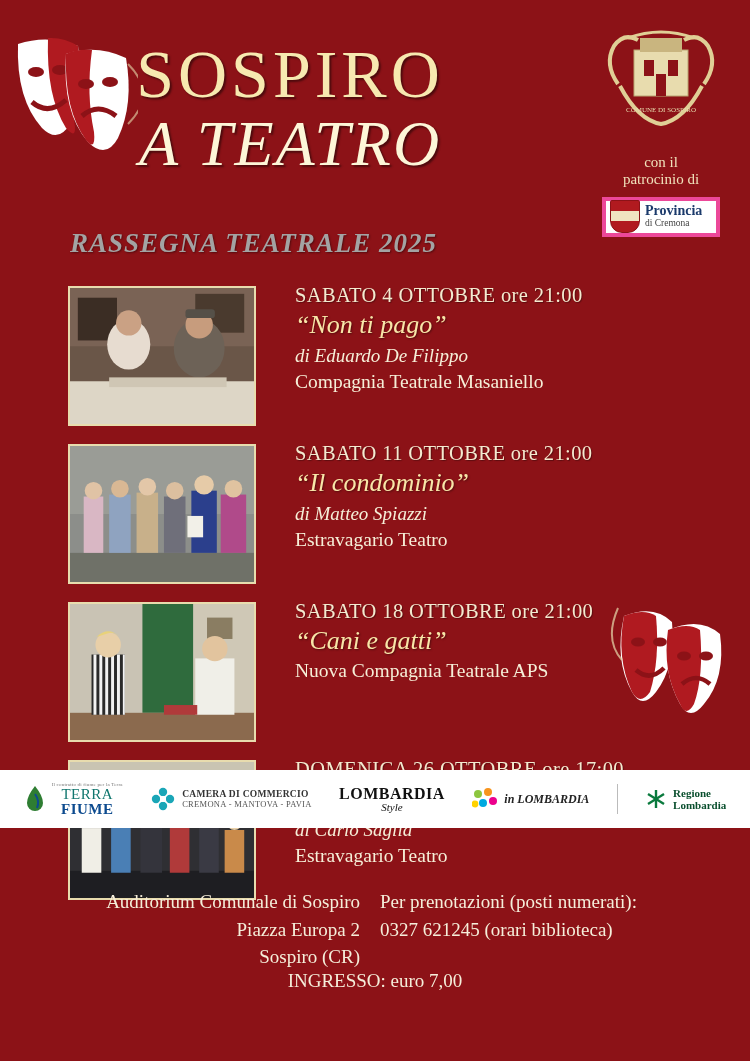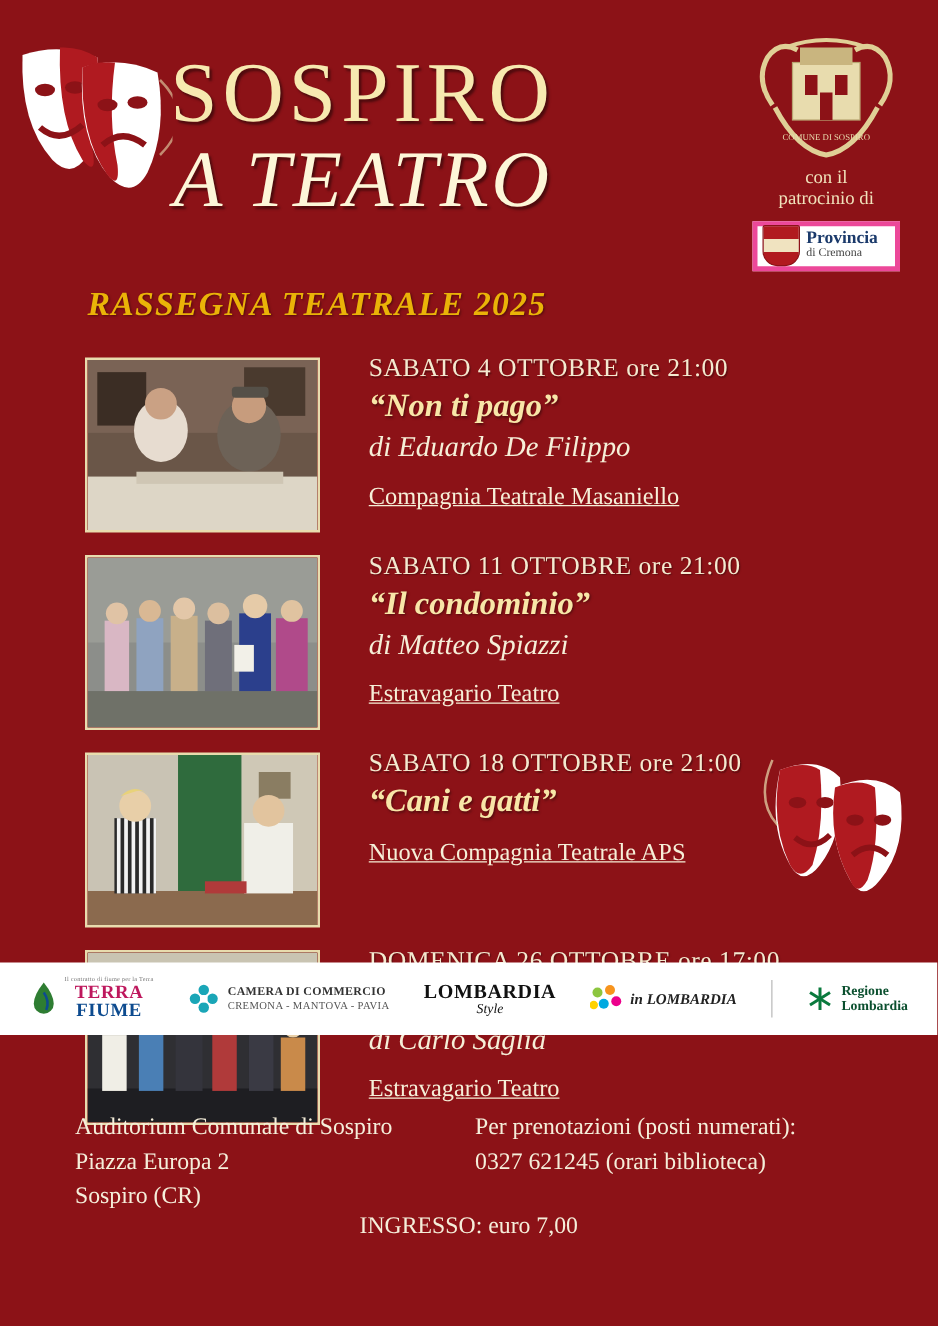--- a/index.html
+++ b/index.html
@@ -40,28 +40,28 @@
     text-shadow: 2px 2px 2px rgba(0,0,0,.45);
     margin-top: 2px;
     line-height: 1.05;
   }
   .title-tag {
     position: absolute; left: 70px; top: 228px;
     font-size: 27px;
     font-style: italic;
     font-weight: 700;
     letter-spacing: 1px;
-    color: #eab308;
+    color: #a3a3a3;
     text-shadow: 1px 1px 2px rgba(0,0,0,.4);
   }
 
   
   .crest-area { position: absolute; right: 24px; top: 24px; width: 130px; text-align: center; }
   .crest-svg { display: block; margin: 0 auto; }
-  .crest-caption { color: #f0e2bb; font-size: 15px; line-height: 1.15; margin-top: 0; }
+  .crest-caption { color: #f0e2bb; font-size: 15px; line-height: 1.15; margin-top: 20px; }
   .provincia-badge {
     margin: 8px auto 0;
     width: 118px; height: 40px;
     background: #fff;
     border: 4px solid #ec4899;
     display: flex; align-items: center; gap: 5px;
     padding: 3px 4px;
   }
   .prov-shield {
     width: 30px; height: 33px;
@@ -82,53 +82,53 @@
     width: 188px; height: 140px;
     border: 2px solid #e8dcae;
     overflow: hidden;
   }
   .show-text { position: absolute; left: 295px; top: -2px; width: 440px; }
   .s-date {
     font-size: 20.5px; color: #f4ead0; letter-spacing: .4px;
     text-shadow: 1px 1px 1px rgba(0,0,0,.35);
   }
   .s-title {
-    font-size: 26px; font-style: italic; font-weight: 700;
+    font-size: 26px; font-style: italic; font-weight: 400;
     color: #f8e6a8; margin-top: 3px;
     text-shadow: 1px 1px 2px rgba(0,0,0,.4);
   }
   .s-author {
-    font-size: 23px; font-style: italic; color: #f6efd8; margin-top: 5px;
-  }
-  .s-company { font-size: 19.5px; color: #f6efd8; margin-top: 16px; text-decoration: underline; }
+    font-size: 19px; font-style: italic; color: #f6efd8; margin-top: 5px;
+  }
+  .s-company { font-size: 19.5px; color: #f6efd8; margin-top: 4px; }
 
   
   .venue {
     position: absolute; left: 60px; top: 888px; width: 300px;
-    text-align: left; color: #f5eeda; font-size: 19px; line-height: 1.45;
+    text-align: right; color: #f5eeda; font-size: 19px; line-height: 1.45;
   }
   .booking {
     position: absolute; left: 380px; top: 888px; width: 340px;
     text-align: left; color: #f5eeda; font-size: 19px; line-height: 1.45;
   }
   .price {
     position: absolute; left: 0; top: 970px; width: 750px;
     text-align: center; color: #f5eeda; font-size: 19px;
   }
 
   
   .sponsors {
     position: absolute; left: 0; bottom: 0; width: 750px; height: 58px;
     background: #ffffff;
     display: flex; align-items: center; justify-content: space-around;
     padding: 0 10px;
   }
   .sp { display: flex; align-items: center; gap: 6px; }
   .sp-terra { text-align: center; line-height: 1; }
-  .sp-terra .t1 { color: #be185d; font-weight: 700; font-size: 15px; letter-spacing: .5px; }
+  .sp-terra .t1 { color: #0f766e; font-weight: 400; font-size: 15px; letter-spacing: .5px; }
   .sp-terra .t2 { color: #0d4b8f; font-weight: 700; font-size: 15px; letter-spacing: .5px; }
   .sp-terra .t0 { color: #777; font-size: 5px; letter-spacing: .2px; }
   .sp-cciaa .c1 { color: #333; font-size: 9.5px; font-weight: 700; letter-spacing: .3px; }
   .sp-cciaa .c2 { color: #555; font-size: 8.5px; letter-spacing: .3px; }
   .sp-lomb { text-align: center; line-height: 1; }
   .sp-lomb .l1 { color: #111; font-weight: 700; font-size: 16px; letter-spacing: .5px; }
   .sp-lomb .l2 { color: #111; font-size: 11px; font-style: italic; }
   .sp-inl { color: #222; font-size: 12px; font-style: italic; font-weight: 700; }
   .sp-reg { color: #0a4f2e; font-size: 11px; font-weight: 700; line-height: 1.1; }
   .divider { width: 1px; height: 30px; background: #bbb; }

